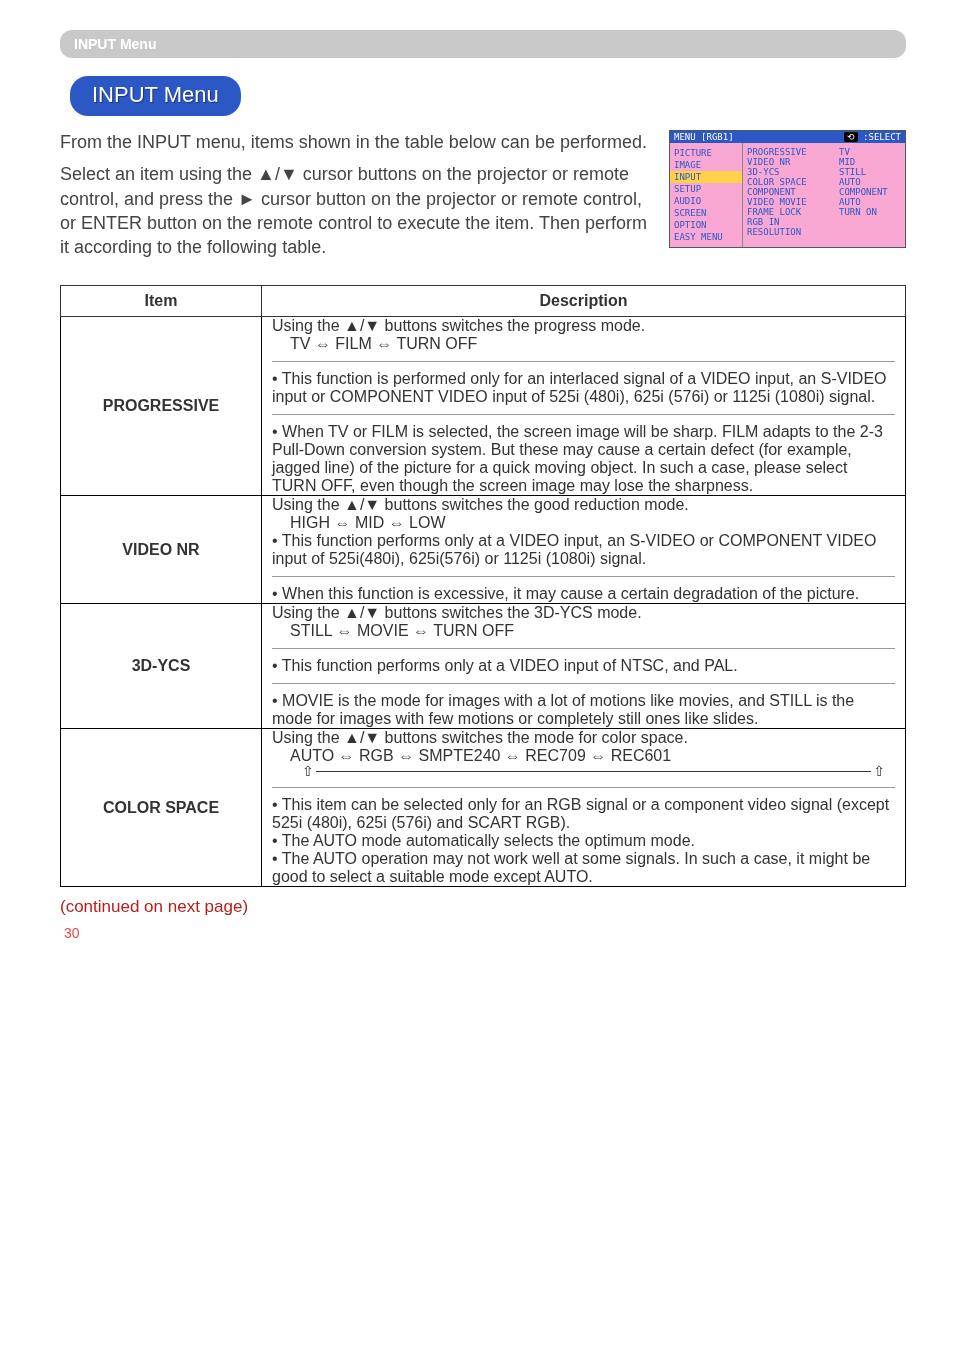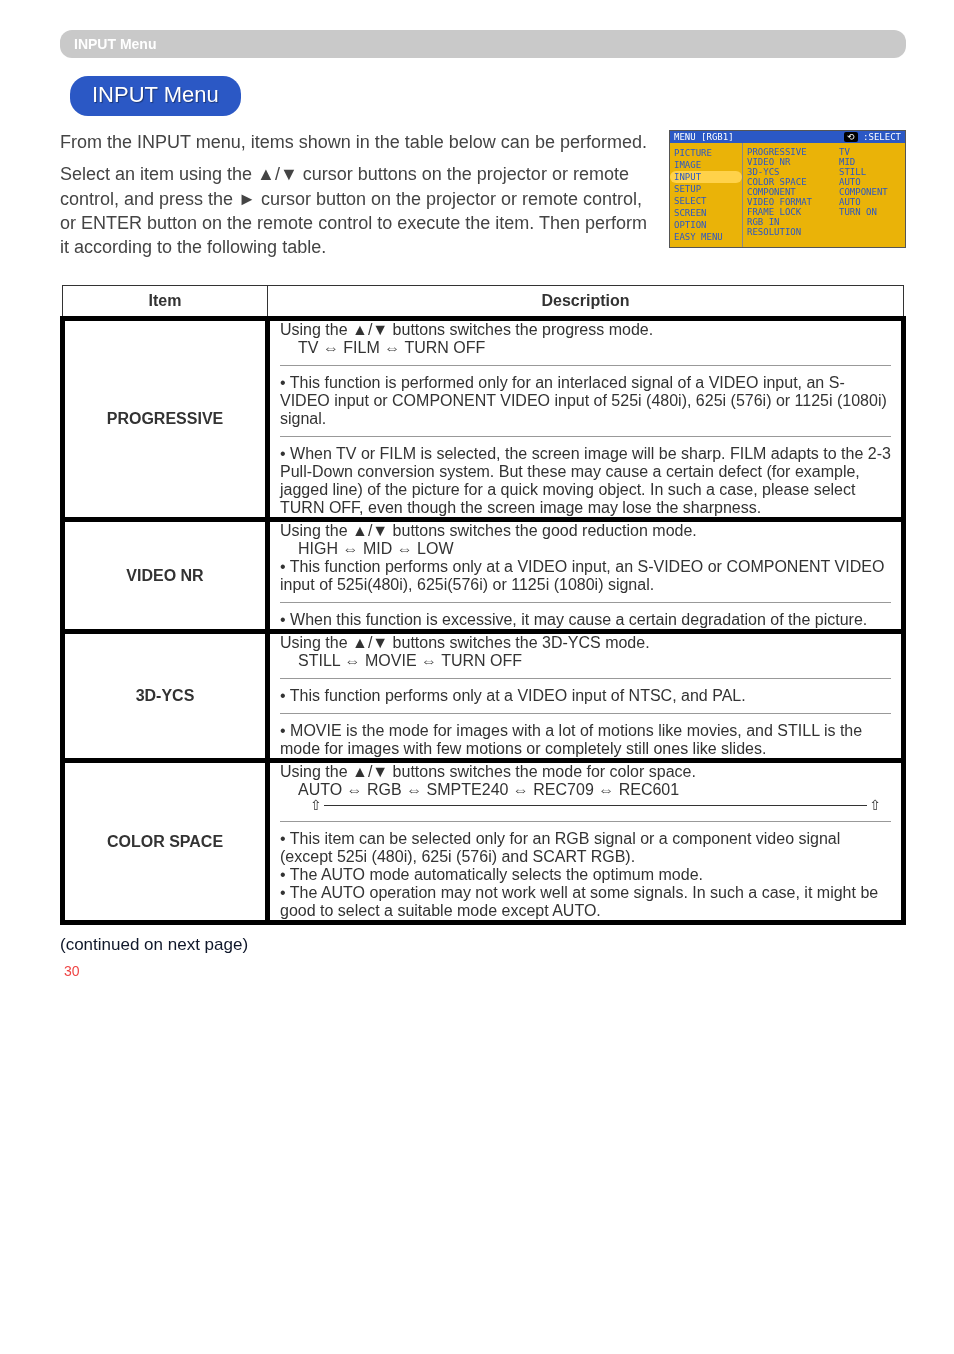--- a/index.html
+++ b/index.html
@@ -62,36 +62,35 @@
     padding: 1px 4px;
   }
   .osd-header .sel {
     background: #000;
     color: #fff;
     border-radius: 2px;
     padding: 0 3px;
   }
   .osd-body {
     display: flex;
-    background: #eab308;
+    background: #f9a8d4;
   }
   .osd-left {
     width: 72px;
     border-right: 1px solid #888;
     padding: 4px 0;
   }
   .osd-left div {
     padding: 1px 4px;
     color: #2b58c5;
     white-space: nowrap;
   }
   .osd-left .hl {
     background: #ffd24a;
     color: #2b58c5;
-    border-radius: 6px;
   }
   .osd-right {
     flex: 1;
     padding: 4px 4px;
   }
   .osd-right .row {
     display: flex;
     color: #2b58c5;
     white-space: nowrap;
   }
@@ -103,39 +102,39 @@
     font-size: 16px;
     color: #333;
   }
   table.main th {
     border: 1px solid #333;
     padding: 6px 8px;
     font-weight: bold;
     background: #fff;
   }
   table.main td {
-    border: 5px solid #000000;
+    border: 1px solid #000000;
     padding: 0 10px;
     vertical-align: top;
   }
   table.main td.item {
     width: 180px;
     text-align: center;
     font-weight: bold;
     vertical-align: middle;
   }
   .sub-sep {
     border-top: 1px solid #999;
     margin: 8px 0;
   }
   .indent { padding-left: 18px; display:block; }
   .cont {
     margin-top: 10px;
     font-size: 17px;
-    color: #0f172a;
+    color: #b91c1c;
   }
   .pagenum {
     margin-top: 8px;
     font-size: 14px;
     color: #ef4444;
     padding-left: 4px;
   }
   .arrow-line {
     display: flex;
     align-items: center;
@@ -174,21 +173,21 @@
           <span class="sel">⟲</span>
           <span>:SELECT</span>
         </span>
       </div>
       <div class="osd-body">
         <div class="osd-left" id="osd-left">
             <div>PICTURE</div>
             <div>IMAGE</div>
             <div class="hl">INPUT</div>
             <div>SETUP</div>
-            <div>SELECT</div>
+            <div>AUDIO</div>
             <div>SCREEN</div>
             <div>OPTION</div>
             <div>EASY MENU</div>
           </div>
         <div class="osd-right" id="osd-right">
             <div class="row">
               <span>PROGRESSIVE</span>
               <span>TV</span>
             </div>
             <div class="row">
@@ -201,21 +200,21 @@
             </div>
             <div class="row">
               <span>COLOR SPACE</span>
               <span>AUTO</span>
             </div>
             <div class="row">
               <span>COMPONENT</span>
               <span>COMPONENT</span>
             </div>
             <div class="row">
-              <span>VIDEO FORMAT</span>
+              <span>VIDEO MOVIE</span>
               <span>AUTO</span>
             </div>
             <div class="row">
               <span>FRAME LOCK</span>
               <span>TURN ON</span>
             </div>
             <div class="row">
               <span>RGB IN</span>
               <span></span>
             </div>

